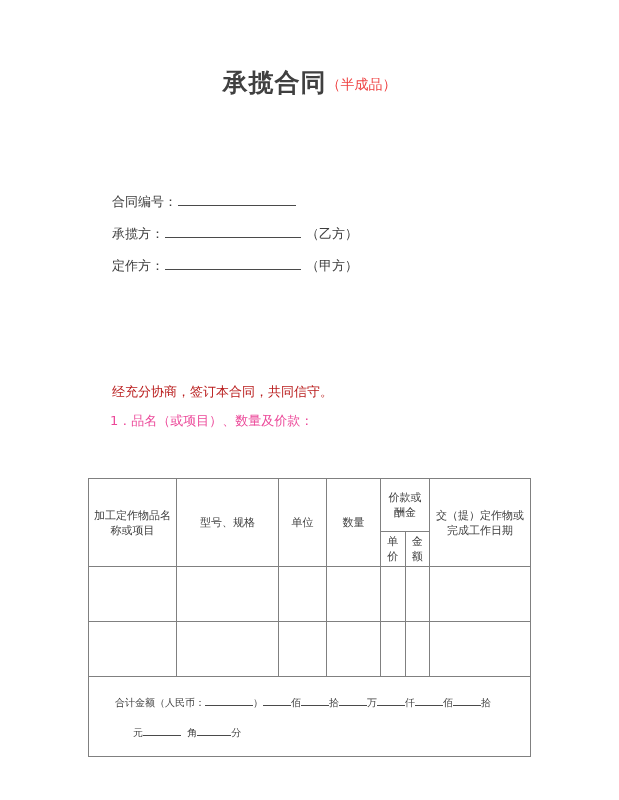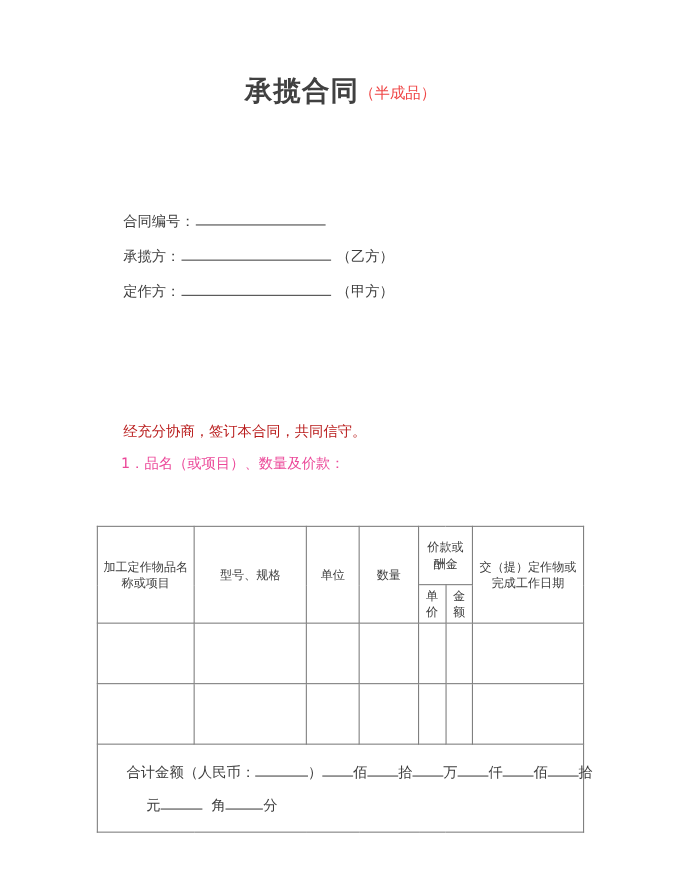--- a/index.html
+++ b/index.html
@@ -118,21 +118,21 @@
   tr.head-top td { height: 48px; }
   tr.head-sub td { height: 29px; }
   tr.data-row td { height: 50px; }
 
   td.total-cell {
     height: 64px;
     text-align: left;
     vertical-align: top;
     padding: 11px 4px 4px 4px;
     line-height: 30px;
-    font-size: 13px;
+    font-size: 10px;
   }
   .total-line1 { display: block; padding-left: 22px; white-space: nowrap; }
   .total-line2 { display: block; padding-left: 0px; white-space: nowrap; margin-left: 40px; }
   .tb { display: inline-block; border-bottom: 1px solid #4a4a4a; height: 12px; vertical-align: baseline; }
   .tb-rmb  { width: 48px; }
   .tb-unit { width: 28px; }
   .tb-yuan { width: 38px; }
   .tb-jiao { width: 34px; }
 </style>
 </head>

